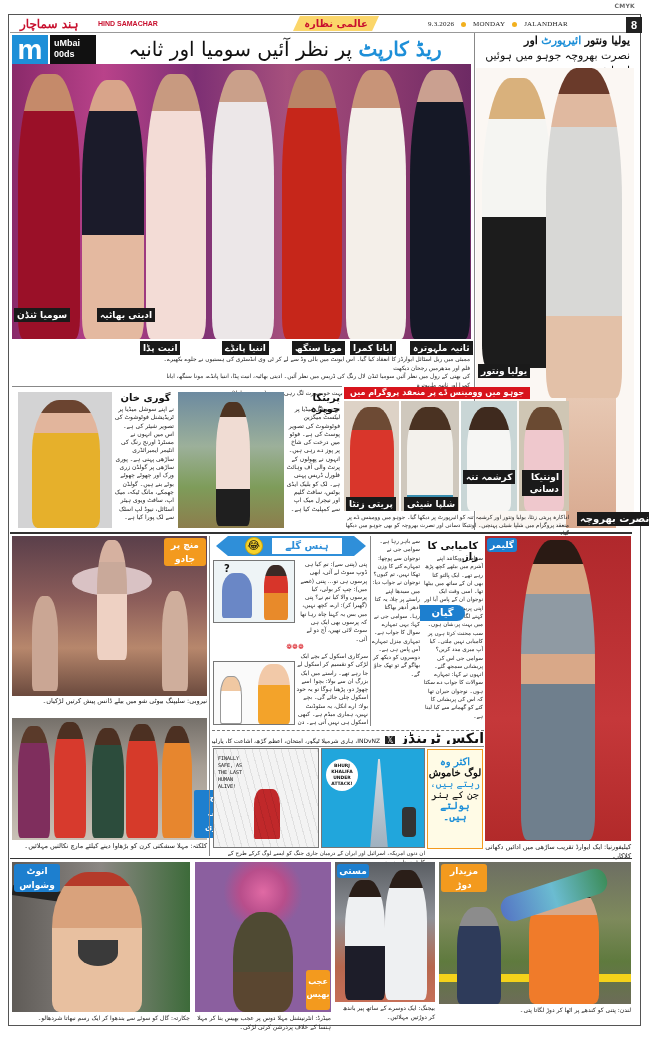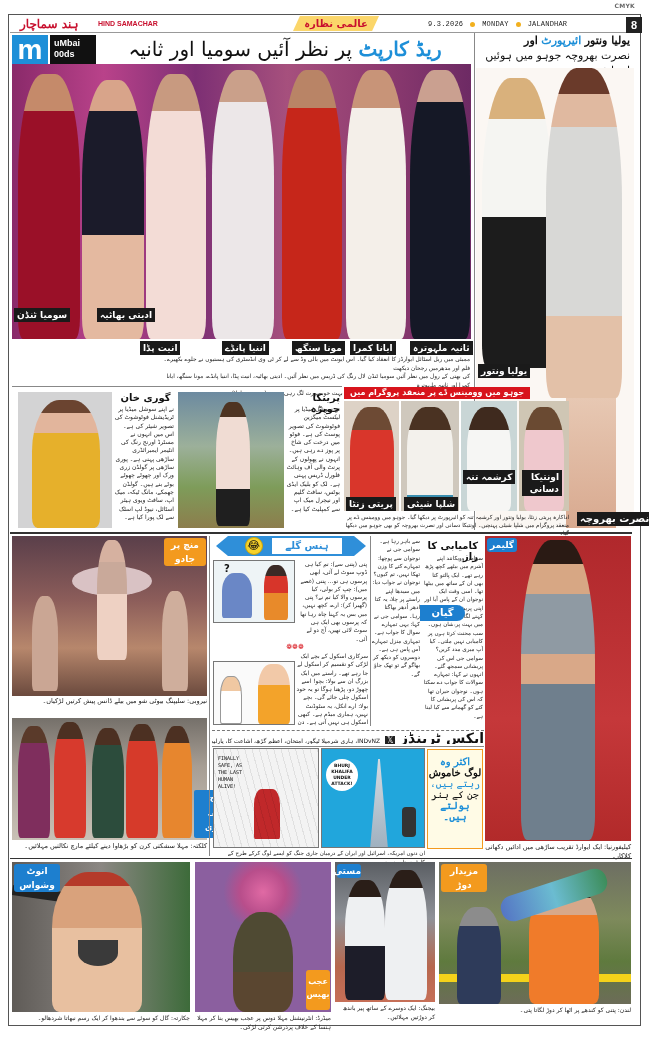--- a/index.html
+++ b/index.html
@@ -4,21 +4,21 @@
 <style>
 *{box-sizing:border-box;margin:0;padding:0}
 body{width:649px;height:1043px;background:#fff;position:relative;overflow:hidden;font-family:"DejaVu Sans",sans-serif;color:#111}
 .abs{position:absolute}
 .page{position:absolute;left:8px;top:14px;width:633px;height:1012px;border:1px solid #555}
 .cmyk{position:absolute;right:14px;top:2px;font-size:6px;font-weight:bold;color:#666;letter-spacing:.3px}
 .masthead{position:absolute;left:10px;top:16px;width:620px;height:17px;border-bottom:1px solid #999}
 .logo-urdu{position:absolute;left:10px;top:1px;font-size:12px;font-weight:bold;color:#c8102e;direction:rtl;font-family:"DejaVu Serif",serif}
 .logo-en{position:absolute;left:88px;top:4px;font-size:7px;font-weight:bold;color:#c8102e;font-family:"Liberation Sans",sans-serif}
 .section-tag{position:absolute;left:283px;top:0;width:86px;height:15px;background:#fbd66a;color:#c8102e;font-size:10px;font-weight:bold;text-align:center;line-height:15px;clip-path:polygon(8% 0,100% 0,92% 100%,0 100%);direction:rtl}
-.dateline{position:absolute;left:418px;top:4px;font-size:7px;font-family:Liberation Mono, monospace;color:#222;letter-spacing:.2px}
+.dateline{position:absolute;left:418px;top:4px;font-size:7px;font-family:Liberation Serif, serif;color:#222;letter-spacing:.2px}
 .dateline .dot{display:inline-block;width:5px;height:5px;border-radius:50%;background:#f2b01e;margin:0 7px;vertical-align:middle}
 .pageno{position:absolute;left:616px;top:1px;width:16px;height:16px;background:#222;color:#fff;font-size:11px;font-weight:bold;text-align:center;line-height:16px;font-family:"Liberation Sans",sans-serif}
 .mumbai-logo{position:absolute;left:12px;top:35px;width:85px;height:30px;display:flex}
 .m-box{width:36px;height:30px;background:#1d8fd8;color:#fff;font-size:28px;font-weight:bold;line-height:30px;text-align:center;font-family:"Liberation Sans",sans-serif}
 .m-text{width:46px;height:30px;background:#111;color:#fff;font-size:9px;font-weight:bold;padding:3px 4px;line-height:11px;margin-left:2px;font-family:"Liberation Sans",sans-serif}
 .headline{position:absolute;left:100px;top:33px;width:370px;height:32px;direction:rtl;font-size:20px;font-family:"DejaVu Serif",serif;line-height:32px;text-align:center;white-space:nowrap}
 .headline .blue{color:#1d8fd8;font-weight:bold}
 .side-head{position:absolute;left:474px;top:33px;width:158px;height:32px;direction:rtl;text-align:right;font-size:11px;line-height:15px;font-family:"DejaVu Serif",serif;border-left:1px solid #888;padding-right:2px}
 .side-head .blue{color:#1d8fd8;font-weight:bold}
 .photo{position:absolute;overflow:hidden}
@@ -240,21 +240,21 @@
 <div class="badge orange" style="left:306px;top:970px;width:24px;height:40px;font-size:8px;line-height:13px;padding-top:5px">
   <div>عجب</div>
   <div>بھیس</div>
 </div>
 <div class="caption" style="left:195px;top:1013px;width:136px;font-size:6px">میڈرڈ: انٹرنیشنل مہلا دوس پر عجب بھیس بنا کر مہلا ہنسا کے خلاف پردرشن کرتی لڑکی۔</div>
 
 <div class="photo" style="left:335px;top:862px;width:100px;height:140px;background:linear-gradient(#5a5e63 0%,#8f9298 40%,#b7674e 75%,#c66f57 100%)">
   <div class="figure" style="left:10px;top:18px;width:40px;height:120px;background:linear-gradient(#2a1e18 0 14%,#eef0f2 14% 55%,#1d1d29 55% 100%)"></div>
   <div class="figure" style="left:50px;top:8px;width:42px;height:130px;background:linear-gradient(#2a1e18 0 14%,#eef0f2 14% 100%)"></div>
 </div>
-<div class="badge blue" style="left:337px;top:864px;width:24px">مستی</div>
+<div class="badge blue" style="left:337px;top:864px;width:32px">مستی</div>
 <div class="caption" style="left:335px;top:1003px;width:100px;font-size:6px">بیجنگ: ایک دوسرے کے ساتھ پیر باندھ کر دوڑتیں مہلائیں۔</div>
 
 <div class="photo" style="left:439px;top:862px;width:192px;height:142px;background:linear-gradient(#6d6e63 0%,#7e8a5c 40%,#5f7a3e 70%,#6c6c58 100%)">
   <div class="abs" style="left:0;top:112px;width:192px;height:8px;background:#f4d21a"></div>
   <div class="figure" style="left:90px;top:22px;width:70px;height:120px;background:linear-gradient(#3a2a22 0 12%,#d7a88a 12% 26%,#f07b2a 26% 100%)"></div>
   <div class="abs" style="left:60px;top:20px;width:110px;height:26px;background:linear-gradient(90deg,#5576c4,#6bbcd1,#3d8d5a);border-radius:12px;transform:rotate(-18deg)"></div>
   <div class="figure" style="left:18px;top:45px;width:44px;height:97px;background:linear-gradient(#8c8c8c 0 20%,#2e3b5a 20% 100%)"></div>
 </div>
 <div class="badge orange" style="left:441px;top:864px;width:46px">مزیدار دوڑ</div>
 <div class="caption" style="left:439px;top:1005px;width:192px;font-size:6px">لندن: پتنی کو کندھے پر اٹھا کر دوڑ لگاتا پتی۔</div>

